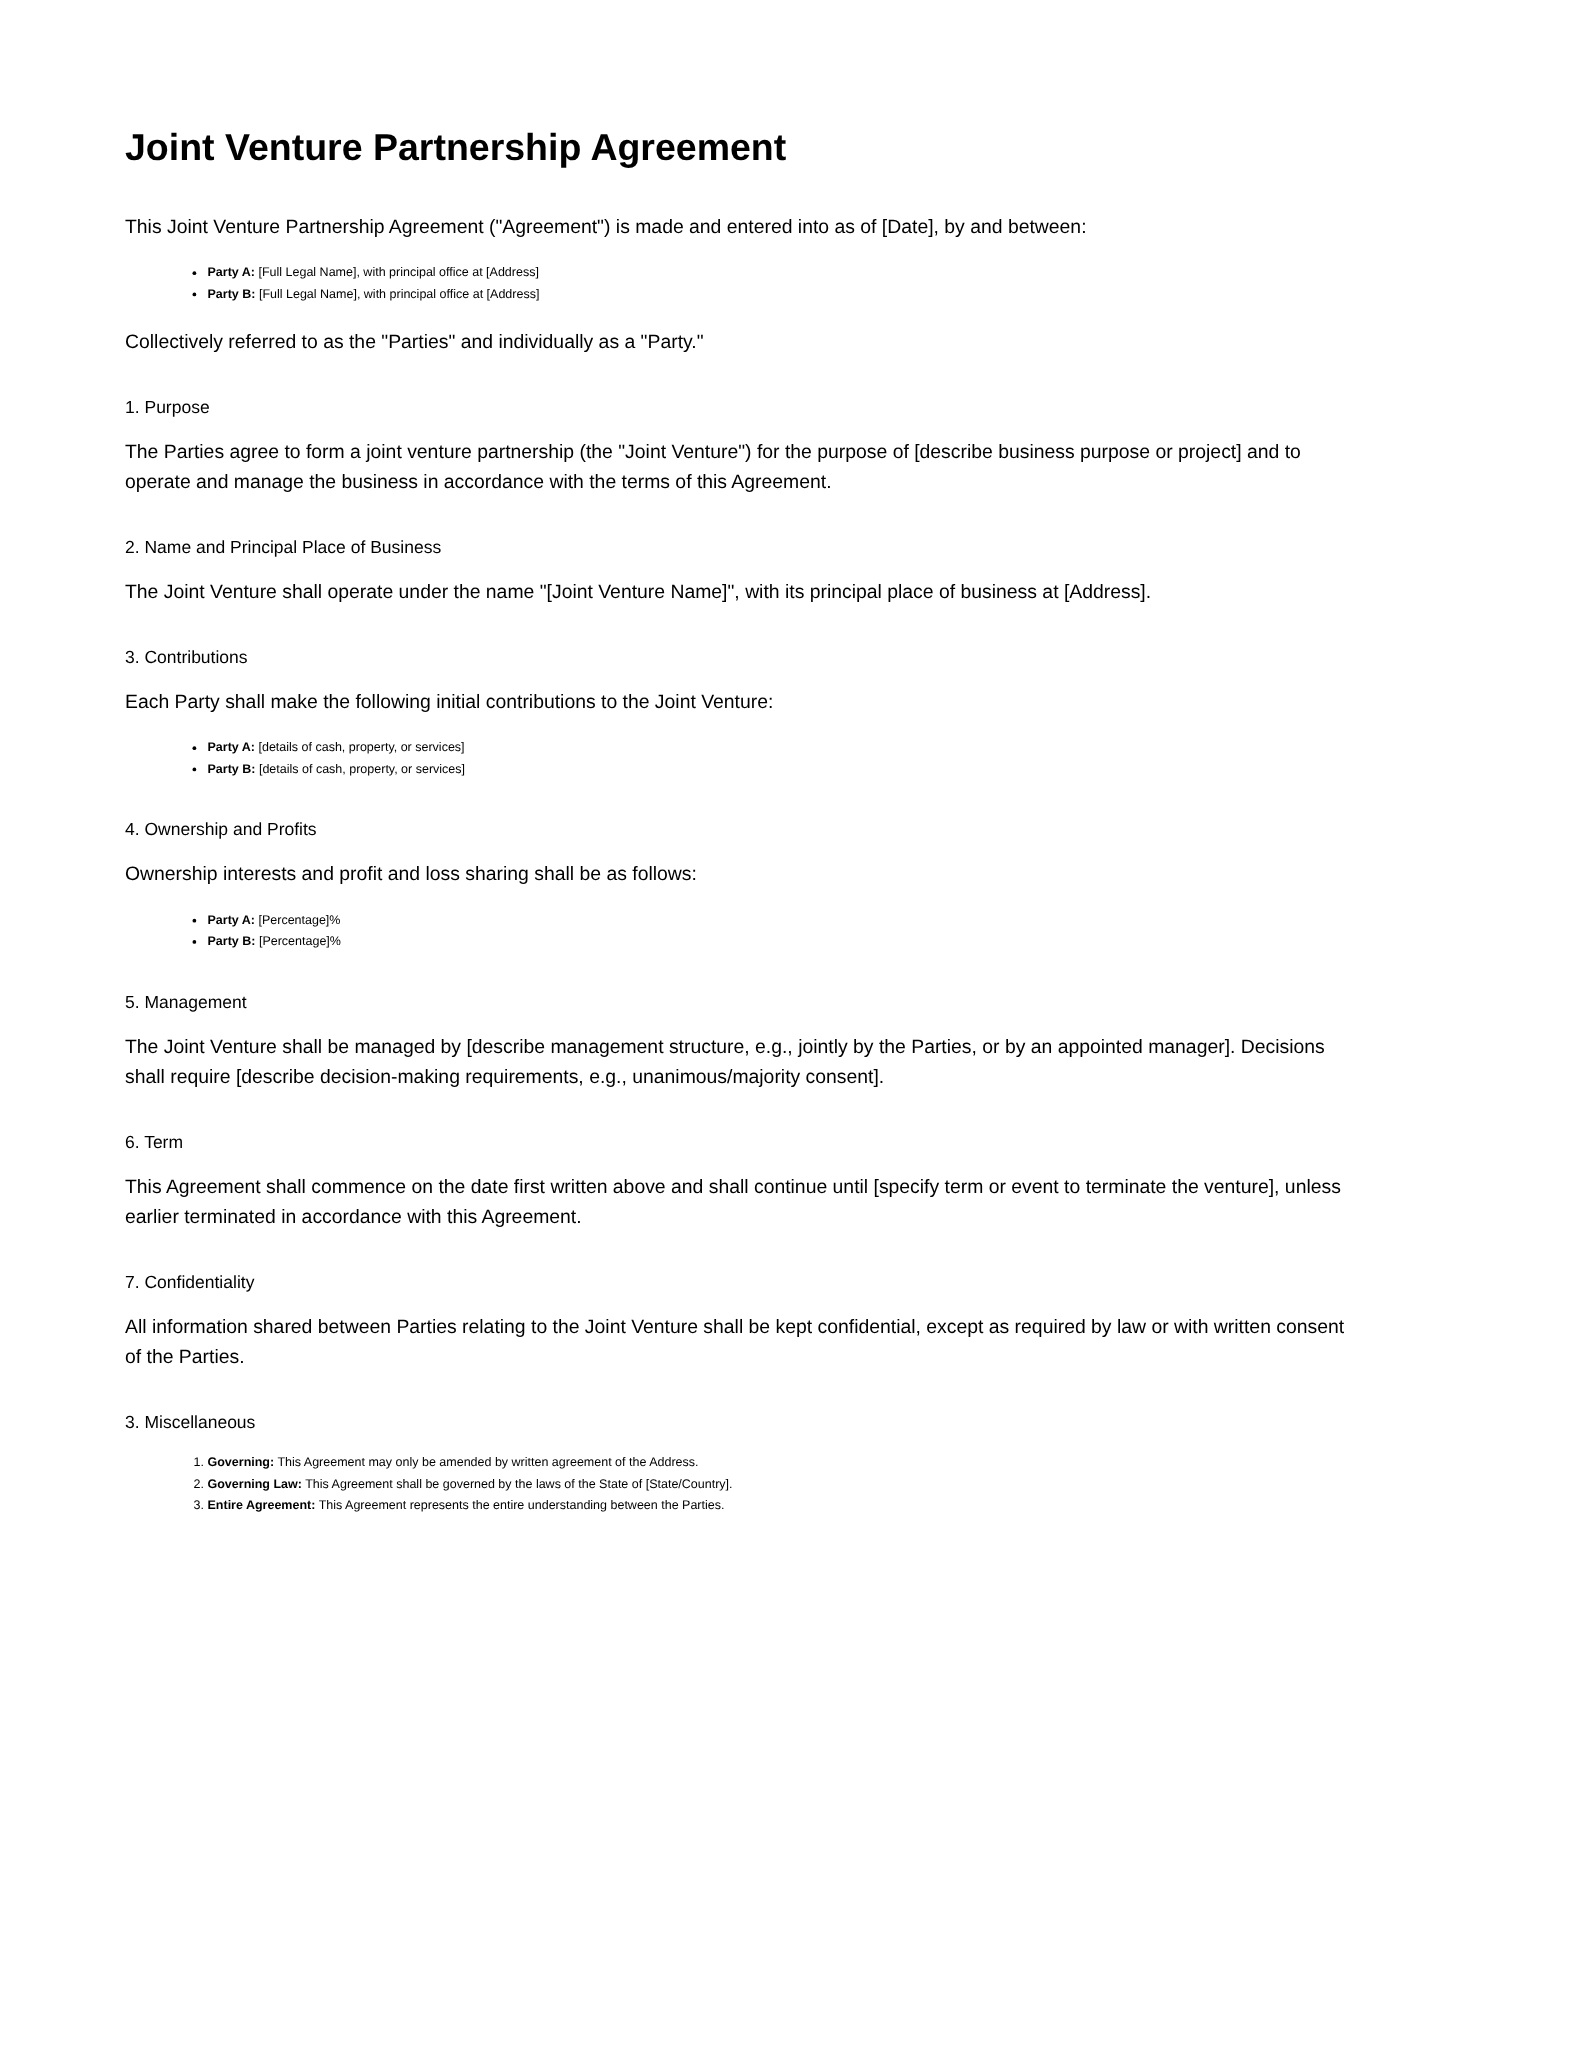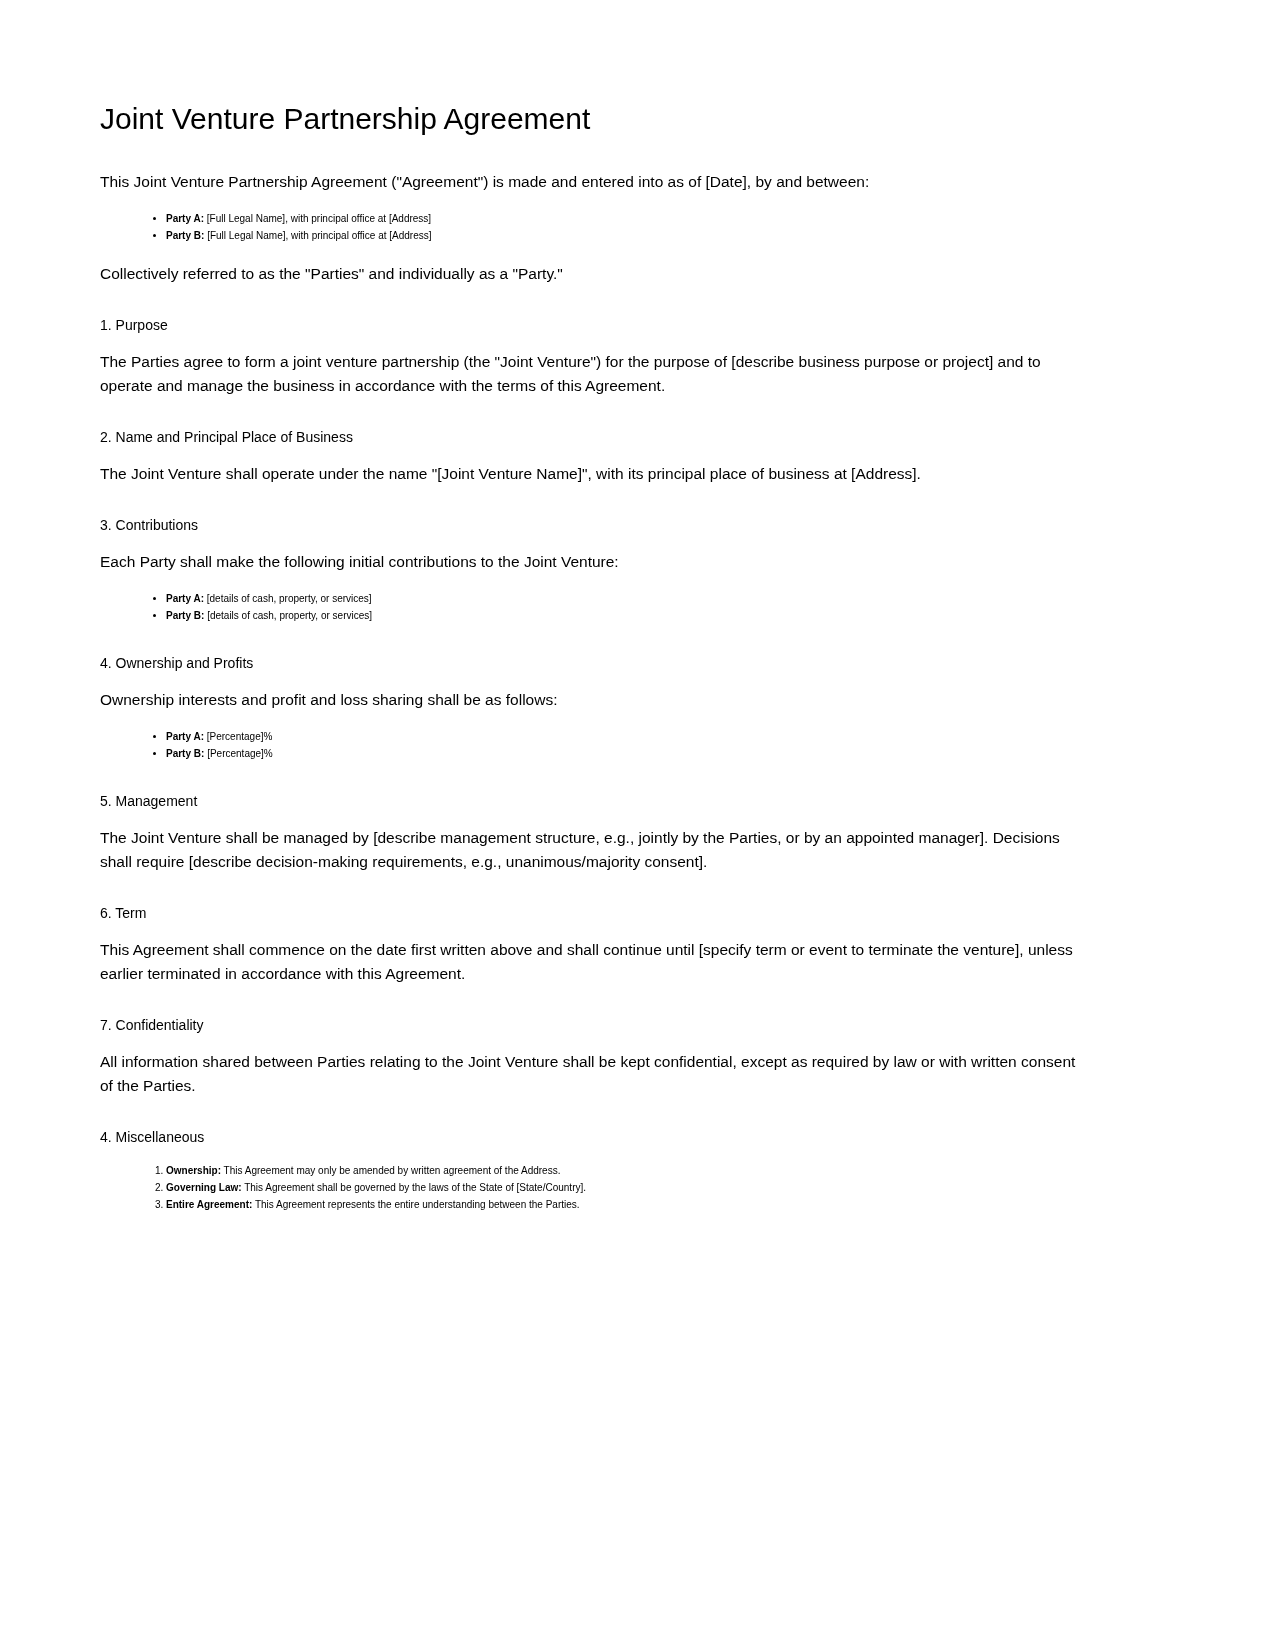--- a/index.html
+++ b/index.html
@@ -13,21 +13,21 @@
       font-family: "Liberation Sans", sans-serif;
       color: #000000;
     }
     .page {
       position: relative;
       padding: 100px 0 0 100px;
       width: 1000px;
     }
     h1.doc-title {
       font-size: 30px;
-      font-weight: normal;
+      font-weight: bold;
       margin: 0 0 32px 0;
       line-height: 38px;
       letter-spacing: 0px;
     }
     p.para {
       font-size: 15.5px;
       line-height: 24px;
       margin: 0 16px 16px 0;
     }
     h2.section-heading {
@@ -89,20 +89,20 @@
 
   <h2 class="section-heading">5. Management</h2>
   <p class="para">The Joint Venture shall be managed by [describe management structure, e.g., jointly by the Parties, or by an appointed manager]. Decisions shall require [describe decision-making requirements, e.g., unanimous/majority consent].</p>
 
   <h2 class="section-heading">6. Term</h2>
   <p class="para">This Agreement shall commence on the date first written above and shall continue until [specify term or event to terminate the venture], unless earlier terminated in accordance with this Agreement.</p>
 
   <h2 class="section-heading">7. Confidentiality</h2>
   <p class="para">All information shared between Parties relating to the Joint Venture shall be kept confidential, except as required by law or with written consent of the Parties.</p>
 
-  <h2 class="section-heading">4. Miscellaneous</h2>
+  <h2 class="section-heading">3. Miscellaneous</h2>
   <ol class="misc-list">
-    <li><span class="lbl">Ownership:</span><span> This Agreement may only be amended by written agreement of the Address.</span></li>
+    <li><span class="lbl">Governing:</span><span> This Agreement may only be amended by written agreement of the Address.</span></li>
     <li><span class="lbl">Governing Law:</span><span> This Agreement shall be governed by the laws of the State of [State/Country].</span></li>
     <li><span class="lbl">Entire Agreement:</span><span> This Agreement represents the entire understanding between the Parties.</span></li>
   </ol>
 
 </div>
 
 </body></html>

